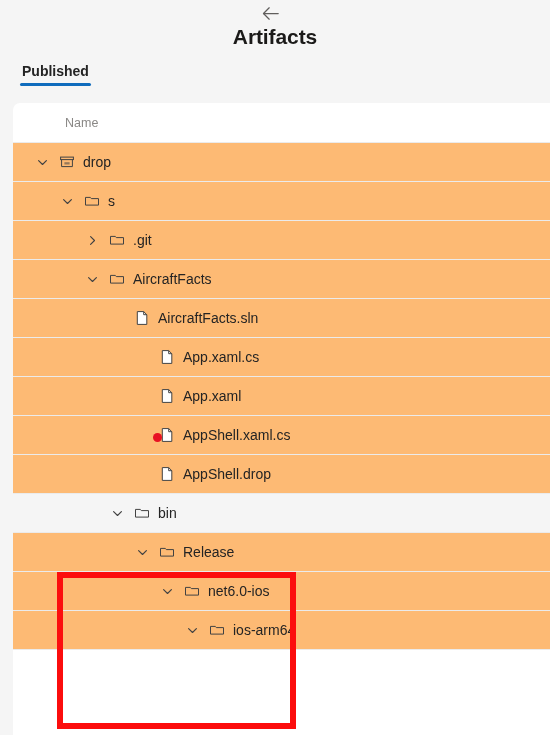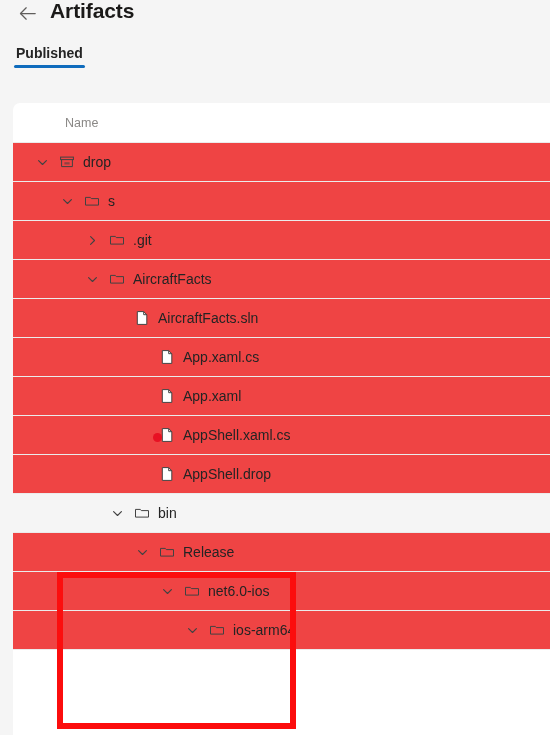--- a/index.html
+++ b/index.html
@@ -12,24 +12,25 @@
     background: #f5f5f5;
     font-family: "Liberation Sans", sans-serif;
     -webkit-font-smoothing: antialiased;
     overflow: hidden;
     position: relative;
   }
 
   
   .header {
     display: flex;
-    align-items: flex-start;
+    align-items: center;
     height: 46px;
-    padding: 0 0 0 14px;
-    box-sizing: border-box;
+    padding: 0 0 0 0;
+    box-sizing: border-box;
+    flex-direction: column;
   }
   .back-arrow {
     width: 26px;
     height: 26px;
     display: flex;
     align-items: center;
     justify-content: center;
     cursor: pointer;
     flex: 0 0 auto;
     margin-right: 10px;
@@ -39,22 +40,22 @@
     font-size: 21px;
     font-weight: 600;
     color: #1b1a19;
     letter-spacing: -0.1px;
     line-height: 1;
   }
 
   
   .tabbar {
     display: flex;
-    align-items: flex-start;
-    padding-left: 14px;
+    align-items: flex-end;
+    padding-left: 20px;
     height: 42px;
     box-sizing: border-box;
   }
   .tab {
     position: relative;
     font-size: 14px;
     color: #242424;
     font-weight: 600;
     padding: 0 2px 10px 2px;
     cursor: pointer;
@@ -101,21 +102,21 @@
   
   .tree { display: block; }
   .row {
     height: 39px;
     display: flex;
     align-items: center;
     box-sizing: border-box;
     border-bottom: 1px solid #ebebeb;
     padding-left: 21px;
     cursor: pointer;
-    background: #ef4444;
+    background: #fdba74;
   }
   .row.hovered { background: #f5f5f5; }
 
   .indent { flex: 0 0 auto; }
 
   .chev {
     width: 17px;
     height: 17px;
     flex: 0 0 auto;
     display: flex;

